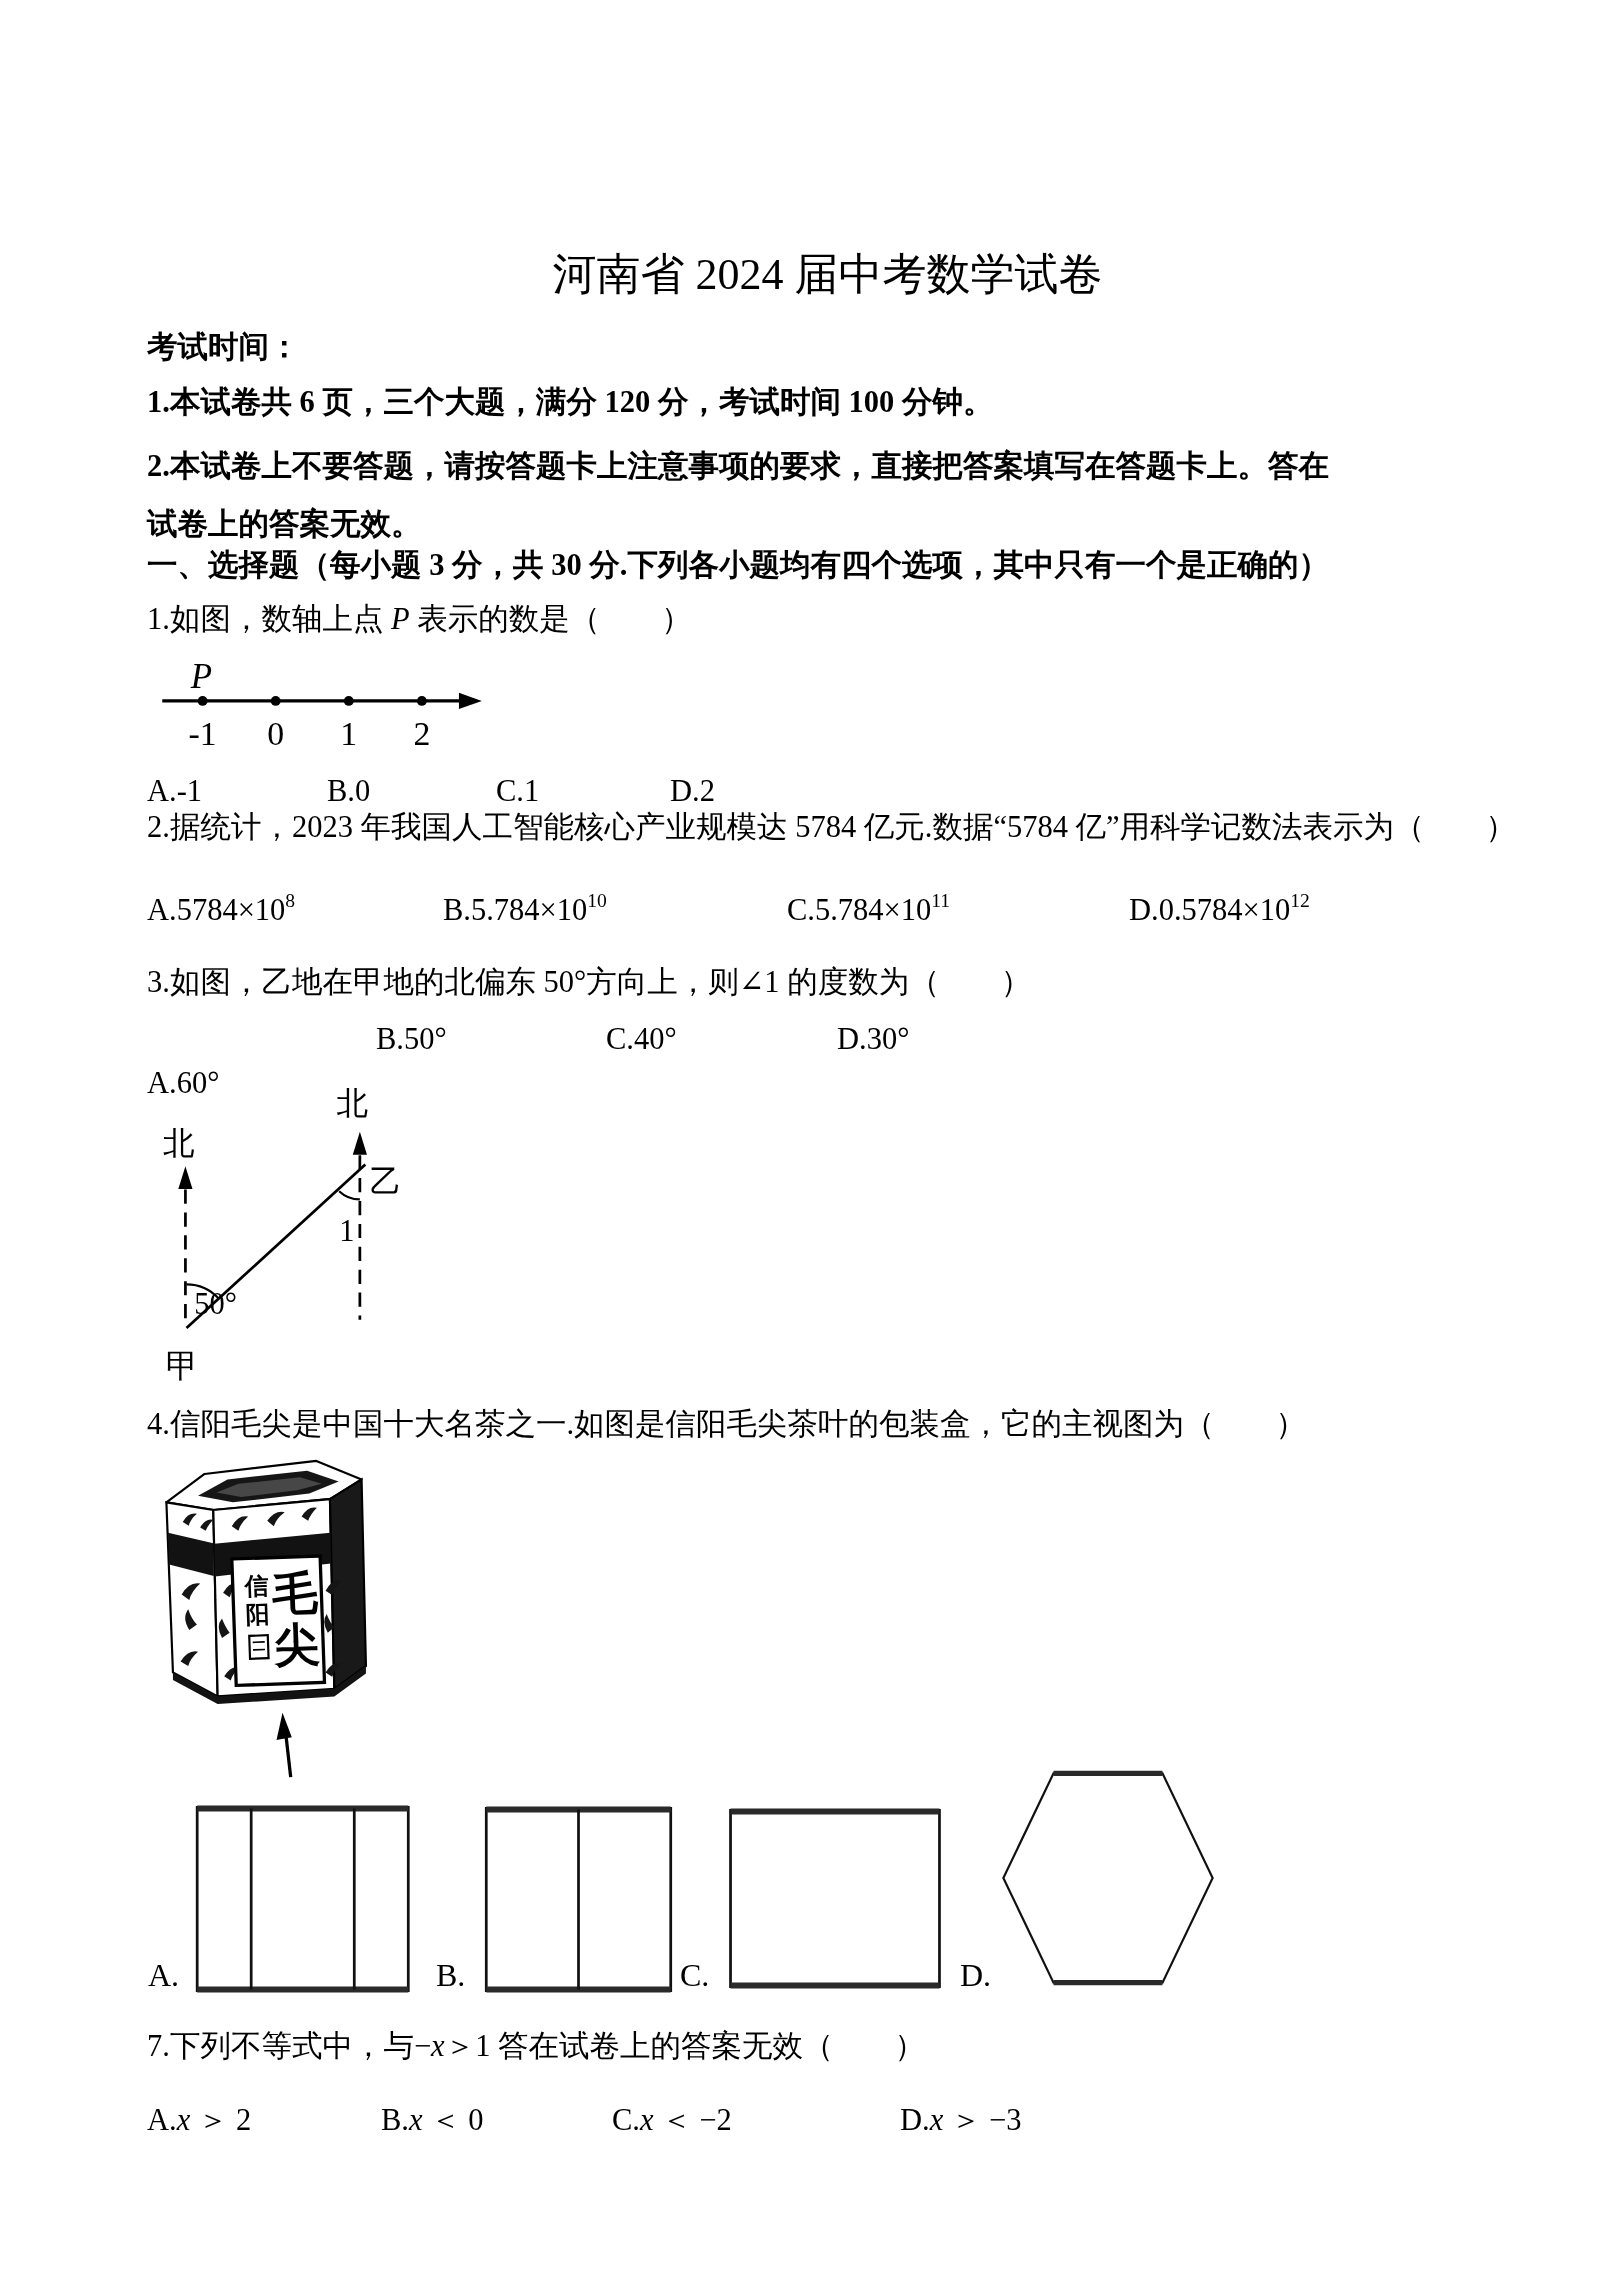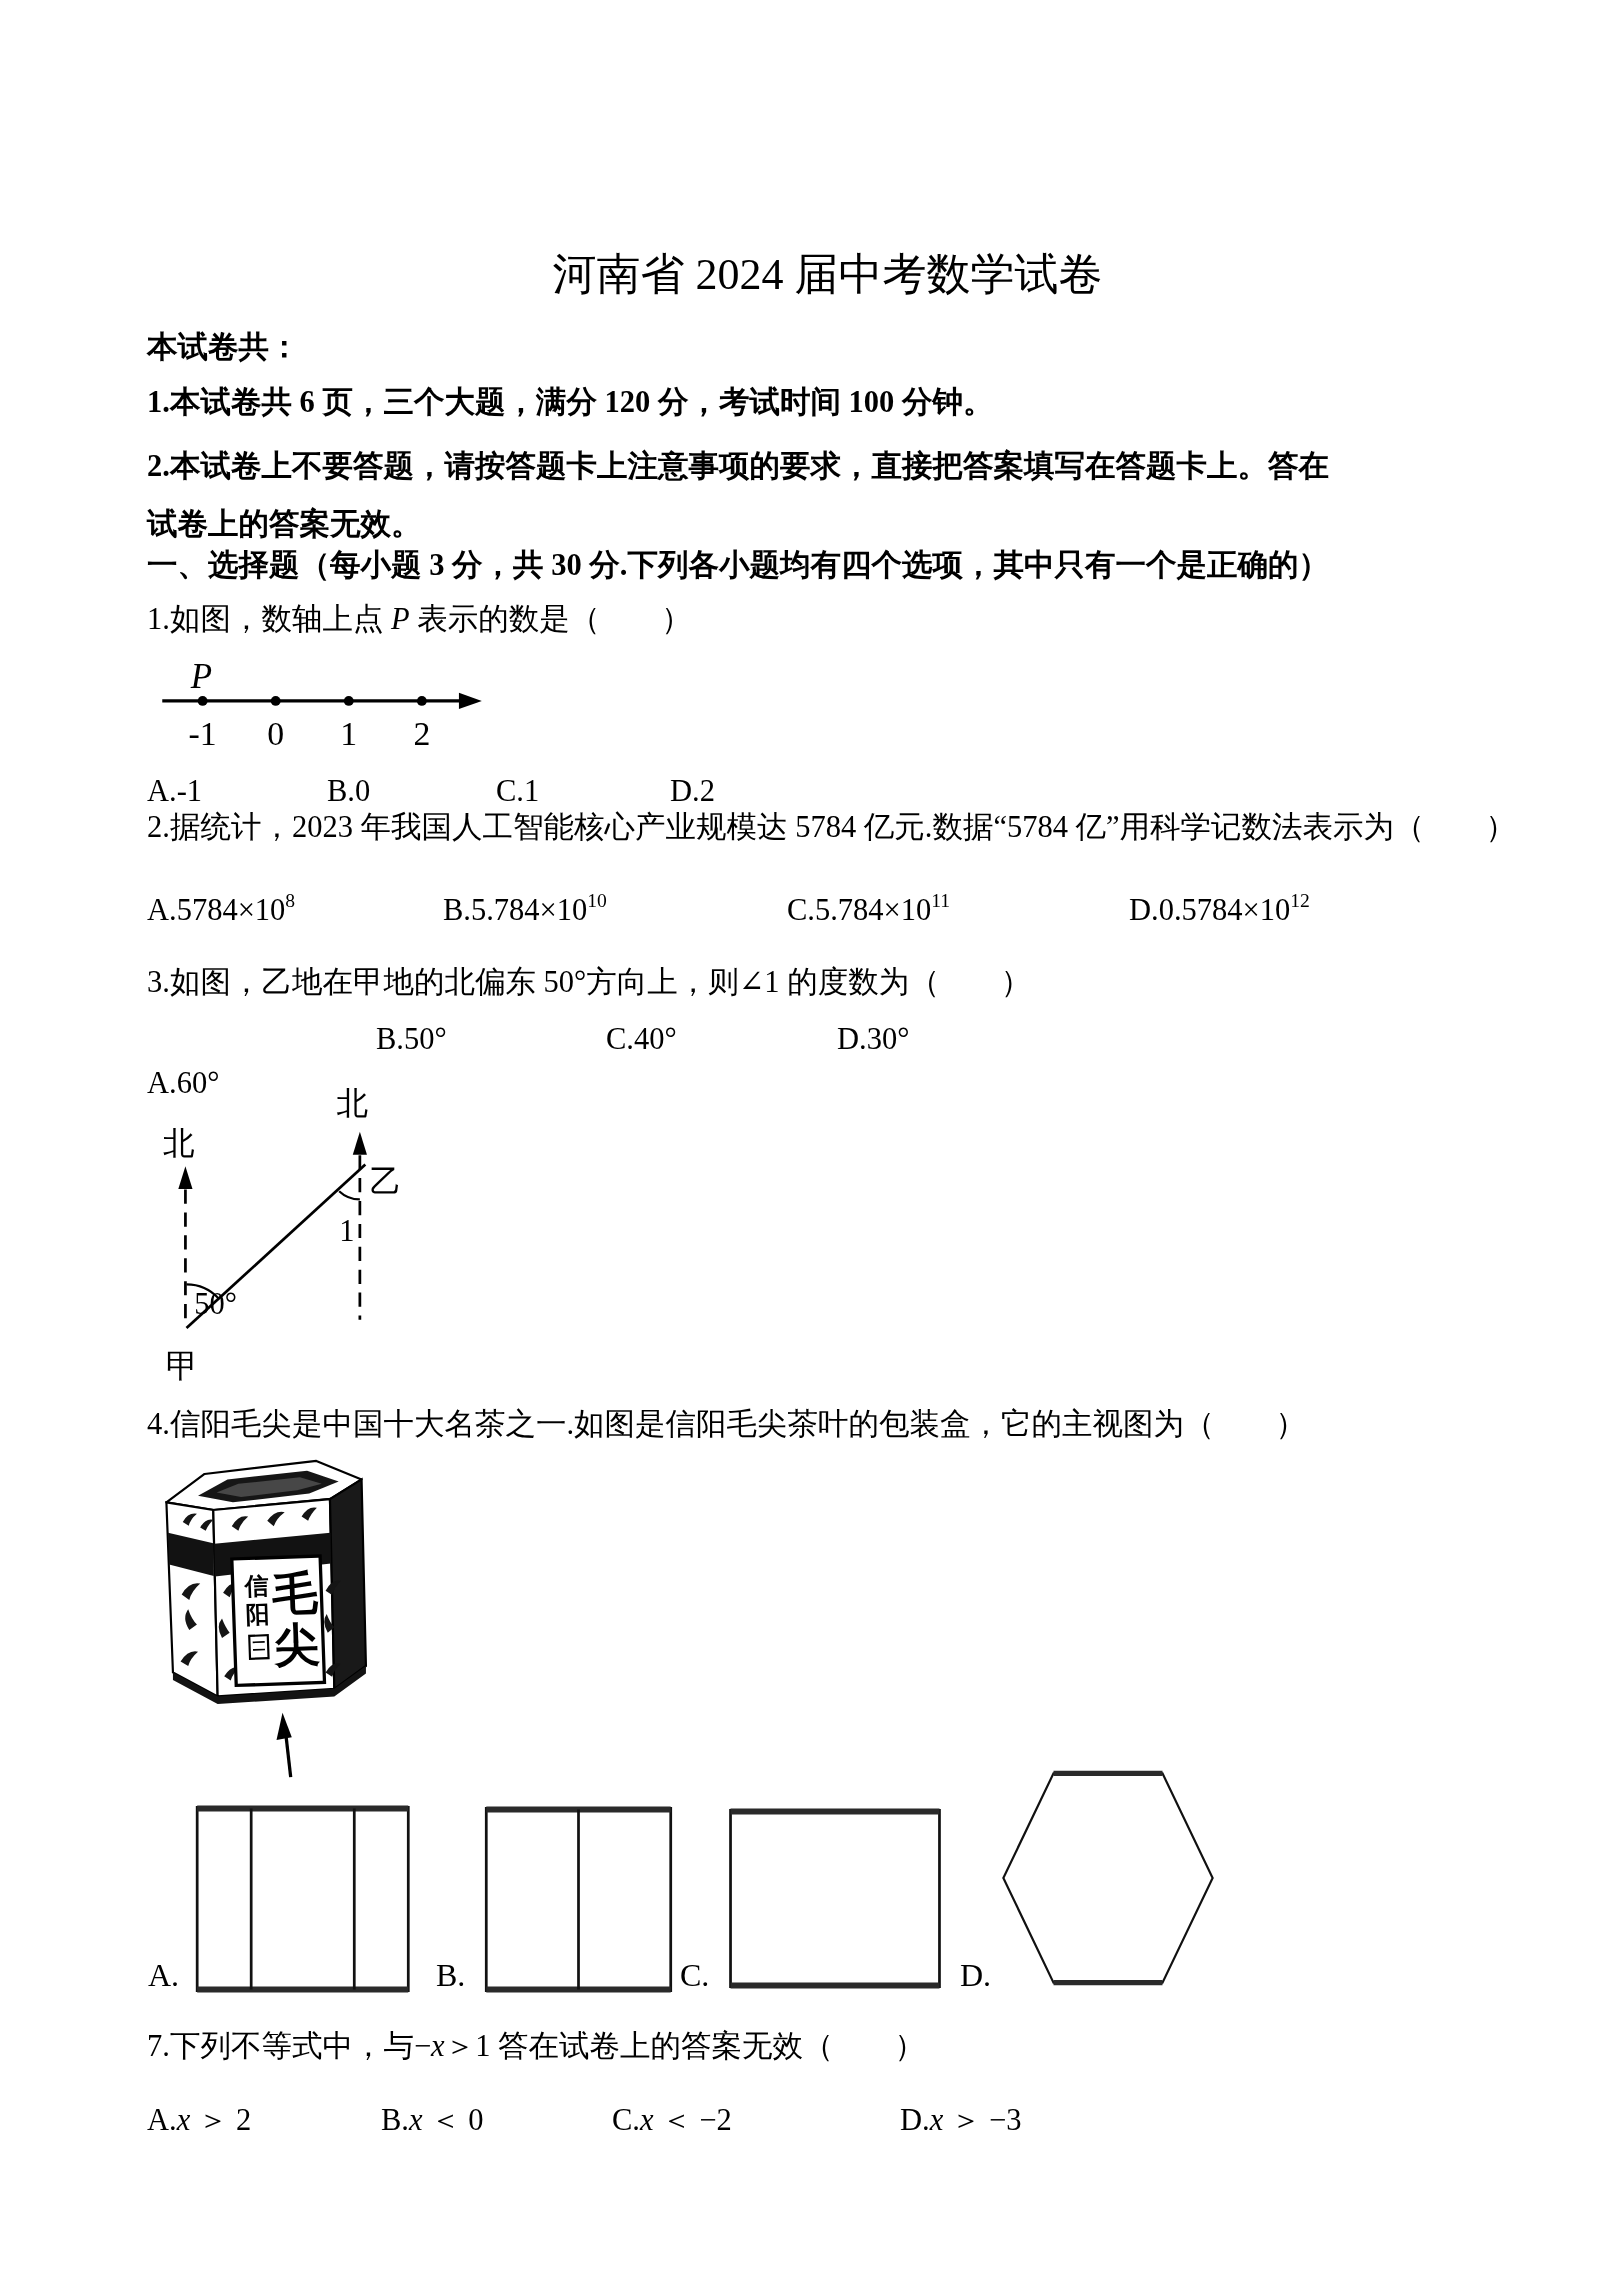--- a/index.html
+++ b/index.html
@@ -16,21 +16,21 @@
   .shapelabel{position:absolute;font-size:32px;white-space:nowrap;}
   svg text{font-family:"Liberation Serif","DejaVu Serif",serif;}
 </style>
 </head>
 <body>
 
 <div class="page">
 
   <h1 class="title">河南省 2024 届中考数学试卷</h1>
 
-  <div class="line bold" style="top:327px">本试卷共：</div>
+  <div class="line bold" style="top:327px">考试时间：</div>
   <div class="line bold" style="top:382px">1.本试卷共 6 页，三个大题，满分 120 分，考试时间 100 分钟。</div>
   <div class="line bold wrap" style="top:437px">2.本试卷上不要答题，请按答题卡上注意事项的要求，直接把答案填写在答题卡上。答在试卷上的答案无效。</div>
   <div class="line bold" style="top:545px">一、选择题（每小题 3 分，共 30 分.下列各小题均有四个选项，其中只有一个是正确的）</div>
 
   <div class="line" style="top:599px"><span>1.如图，数轴上点 </span><span class="mvar">P</span><span> 表示的数是（　　）</span></div>
 
   <svg class="fig" style="left:147px;top:638px" width="349" height="134" viewBox="0 0 640 245">
     <text x="100" y="92" text-anchor="middle" font-size="64" font-style="italic">P</text>
     <line x1="28" y1="115" x2="586" y2="115" stroke="#000" stroke-width="6"></line>
     <polygon points="614,115 572,100 572,130" fill="#000"></polygon>

